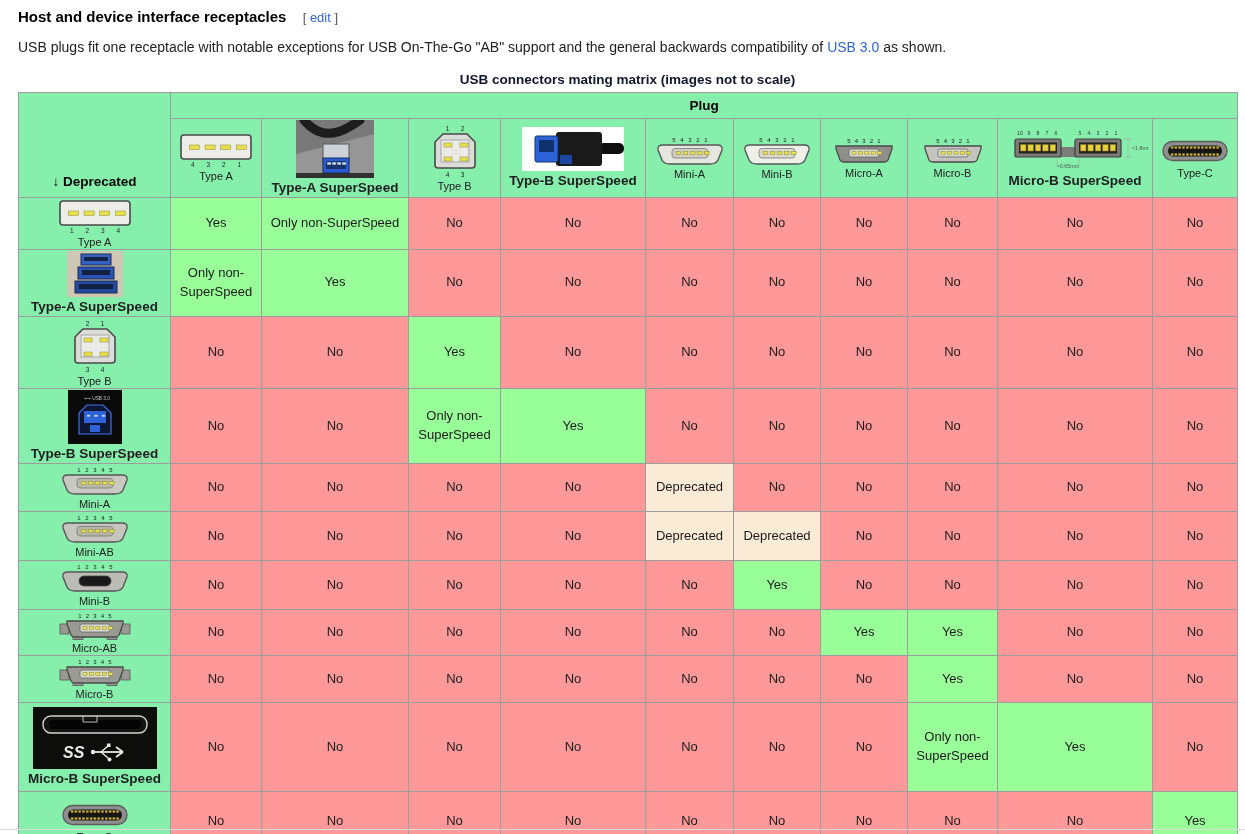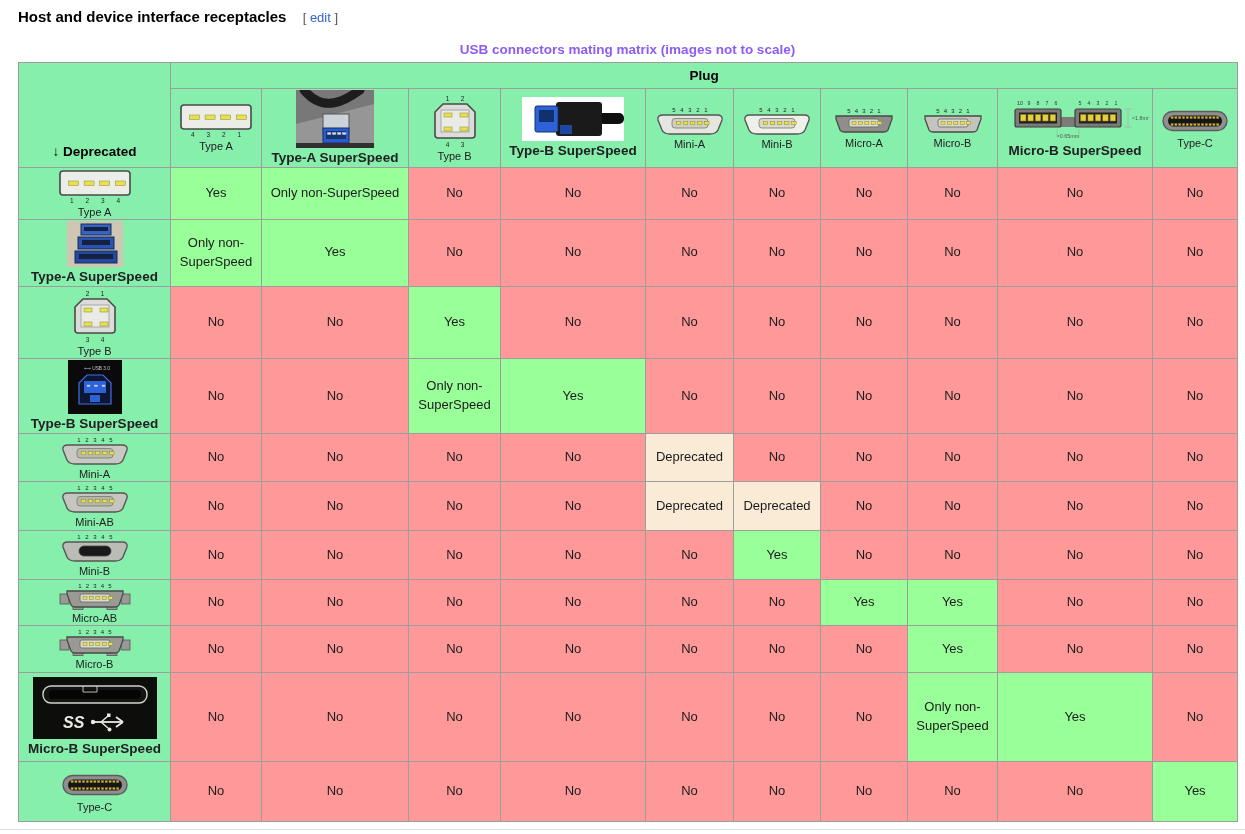--- a/index.html
+++ b/index.html
@@ -4,21 +4,21 @@
 <style>
   * { box-sizing: border-box; }
   body { margin:0; background:#fff; font-family:"Liberation Sans", sans-serif; color:#202122; }
   .page { position:relative; width:1245px; height:834px; overflow:hidden; background:#fff; }
   .content { padding:6px 8px 0 18px; }
   .section-heading { font-size:15px; font-weight:bold; color:#000; margin:2px 0 0 0; }
   .editsection { font-weight:normal; font-size:13px; color:#54595d; margin-left:12px; }
   .editsection a { color:#3366cc; text-decoration:none; cursor:pointer; }
   .intro { font-size:14px; margin:14px 0 0 0; color:#222; }
   .intro a { color:#3366cc; text-decoration:none; cursor:pointer; }
-  .tbl-caption { width:1219px; text-align:center; font-weight:bold; font-size:13.5px; color:#8b5cf6; margin:17px 0 5px 0; }
+  .tbl-caption { width:1219px; text-align:center; font-weight:bold; font-size:13.5px; color:#0f172a; margin:17px 0 5px 0; }
   table.matrix { border-collapse:collapse; table-layout:fixed; width:1219px; }
   .matrix th, .matrix td { border:1px solid #9d9d9d; padding:1px 2px; overflow:hidden; }
   .matrix th { background:#86efac; font-weight:normal; }
   th.plug-hdr { font-weight:bold; font-size:13.5px; color:#000; }
   th.corner { vertical-align:bottom; font-weight:bold; font-size:13.5px; color:#000; text-align:center; padding-bottom:8px; }
   td.val { text-align:center; font-size:13px; color:#1b1b1b; padding:2px 6px; line-height:1.45; }
   .conn { display:flex; flex-direction:column; align-items:center; justify-content:center; line-height:1; }
   .conn svg { display:block; }
   .clabel { font-size:11px; color:#202122; margin-top:1px; line-height:1.15; text-align:center; }
   .clabel.bold { font-size:13.5px; font-weight:bold; margin-top:2px; }
@@ -32,20 +32,25 @@
 
     <h3 class="section-heading">
       <span>Host and device interface receptacles</span>
       <span class="editsection">
         <span>[</span>
         <a>edit</a>
         <span>]</span>
       </span>
     </h3>
 
+    <p class="intro">
+      <span>USB plugs fit one receptacle with notable exceptions for USB On-The-Go "AB" support and the general backwards compatibility of </span>
+      <a>USB 3.0</a>
+      <span> as shown.</span>
+    </p>
 
     <div class="tbl-caption">USB connectors mating matrix (images not to scale)</div>
 
     <table class="matrix">
         <colgroup>
           <col style="width:152px">
           <col style="width:91px">
           <col style="width:147px">
           <col style="width:92px">
           <col style="width:145px">

